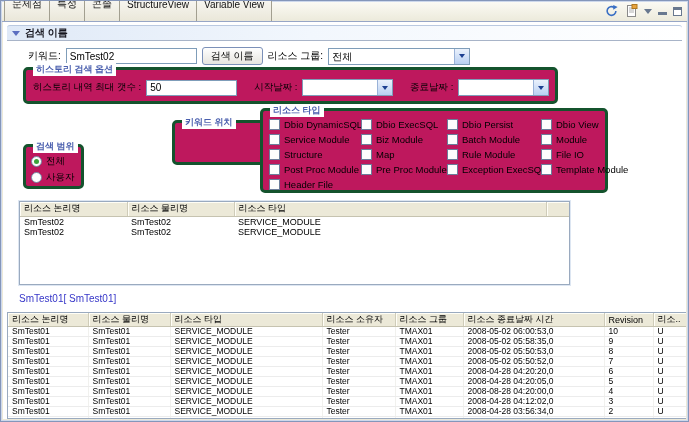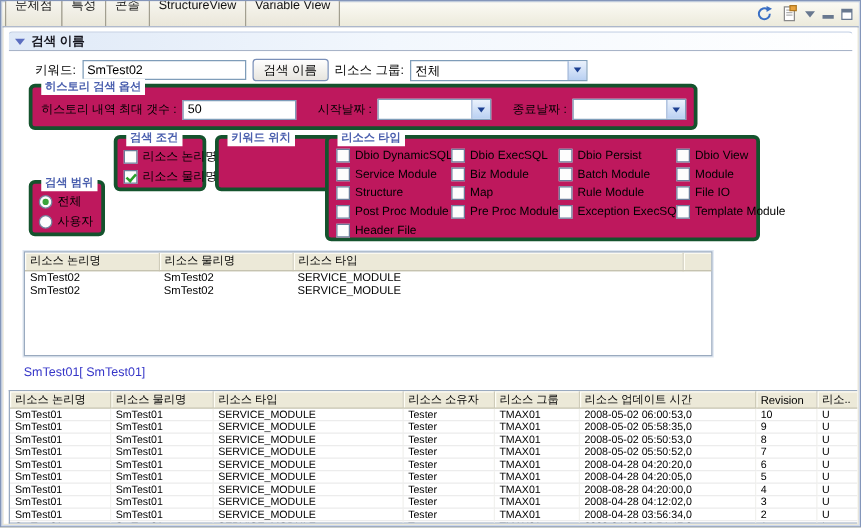--- a/index.html
+++ b/index.html
@@ -202,37 +202,22 @@
             <span>전체</span>
           </div>
 
           <div class="opt">
             <span class="radio"></span>
             <span>사용자</span>
           </div>
         </div>
     </div>
 
-    <div class="group" style="top:86px; left:88px; width:74px; height:45px; padding-top:5px;">
-      <span class="group-title">검색 조건</span>
-      <div>
-
-          <div class="opt">
-            <span class="checkbox"></span>
-            <span>리소스 논리명</span>
-          </div>
-
-          <div class="opt">
-            <span class="checkbox on"></span>
-            <span>리소스 물리명</span>
-          </div>
-        </div>
-    </div>
-
-    <div class="group" style="top:86px; left:169px; width:102px; height:45px; padding-top:5px;">
+
+    <div class="group" style="top:98px; left:169px; width:102px; height:45px; padding-top:5px;">
       <span class="group-title">키워드 위치</span>
     </div>
 
     <div class="group" style="top:86px; left:257px; width:348px; height:85px;">
       <span class="group-title">리소스 타입</span>
       <div class="rt-grid">
 
           <div class="opt">
             <span class="checkbox"></span>
             <span>Dbio DynamicSQL</span>
@@ -371,21 +356,21 @@
             <col style="width:36px">
         </colgroup>
         <thead>
           <tr>
 
           <th>리소스 논리명</th>
               <th>리소스 물리명</th>
               <th>리소스 타입</th>
               <th>리소스 소유자</th>
               <th>리소스 그룹</th>
-              <th>리소스 업데이트 시간</th>
+              <th>리소스 종료날짜 시간</th>
               <th>Revision</th>
               <th>리소..</th>
             </tr>
         </thead>
         <tbody>
 
             <tr>
               <td>SmTest01</td>
               <td>SmTest01</td>
               <td>SERVICE_MODULE</td>

